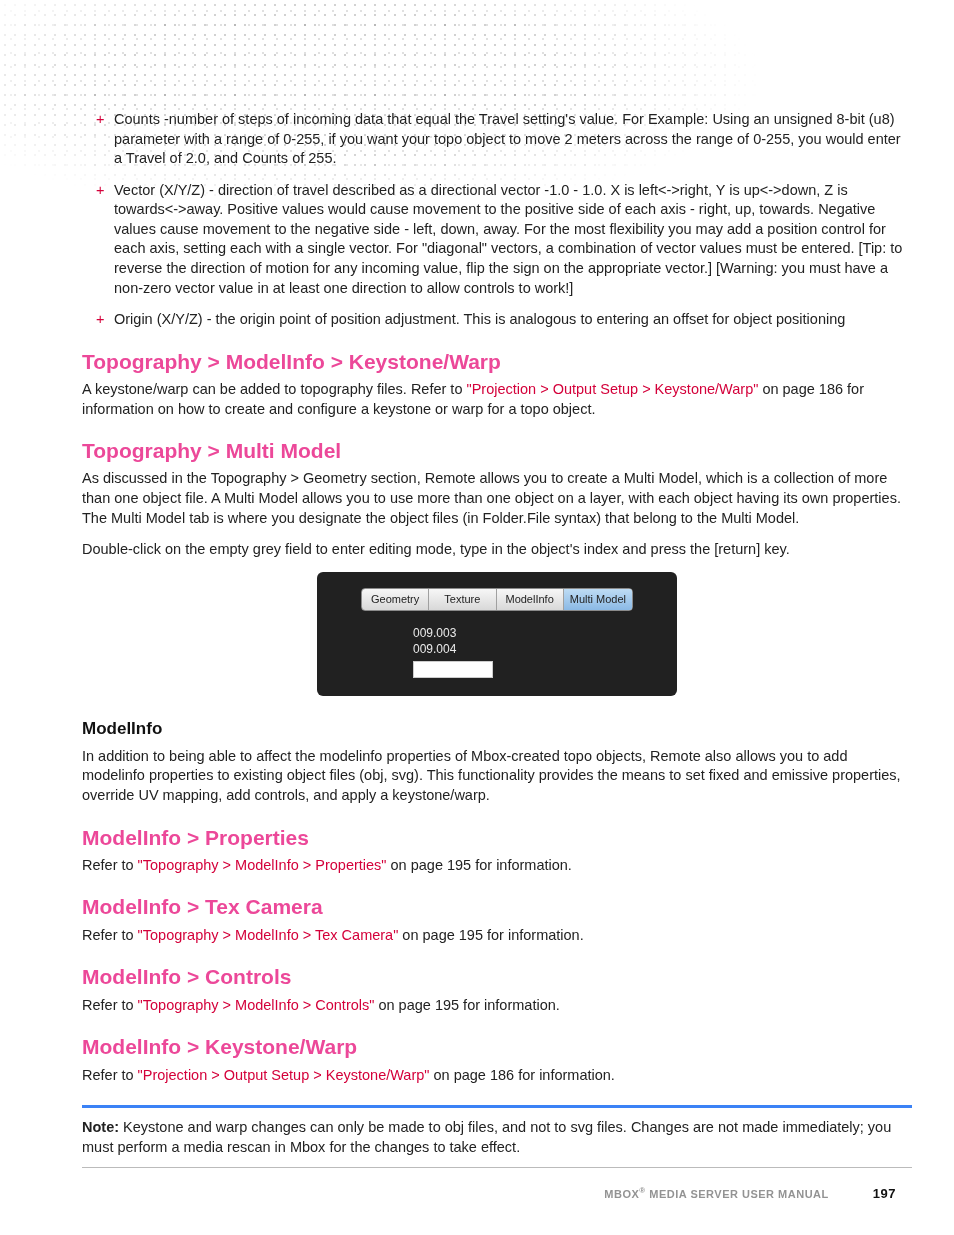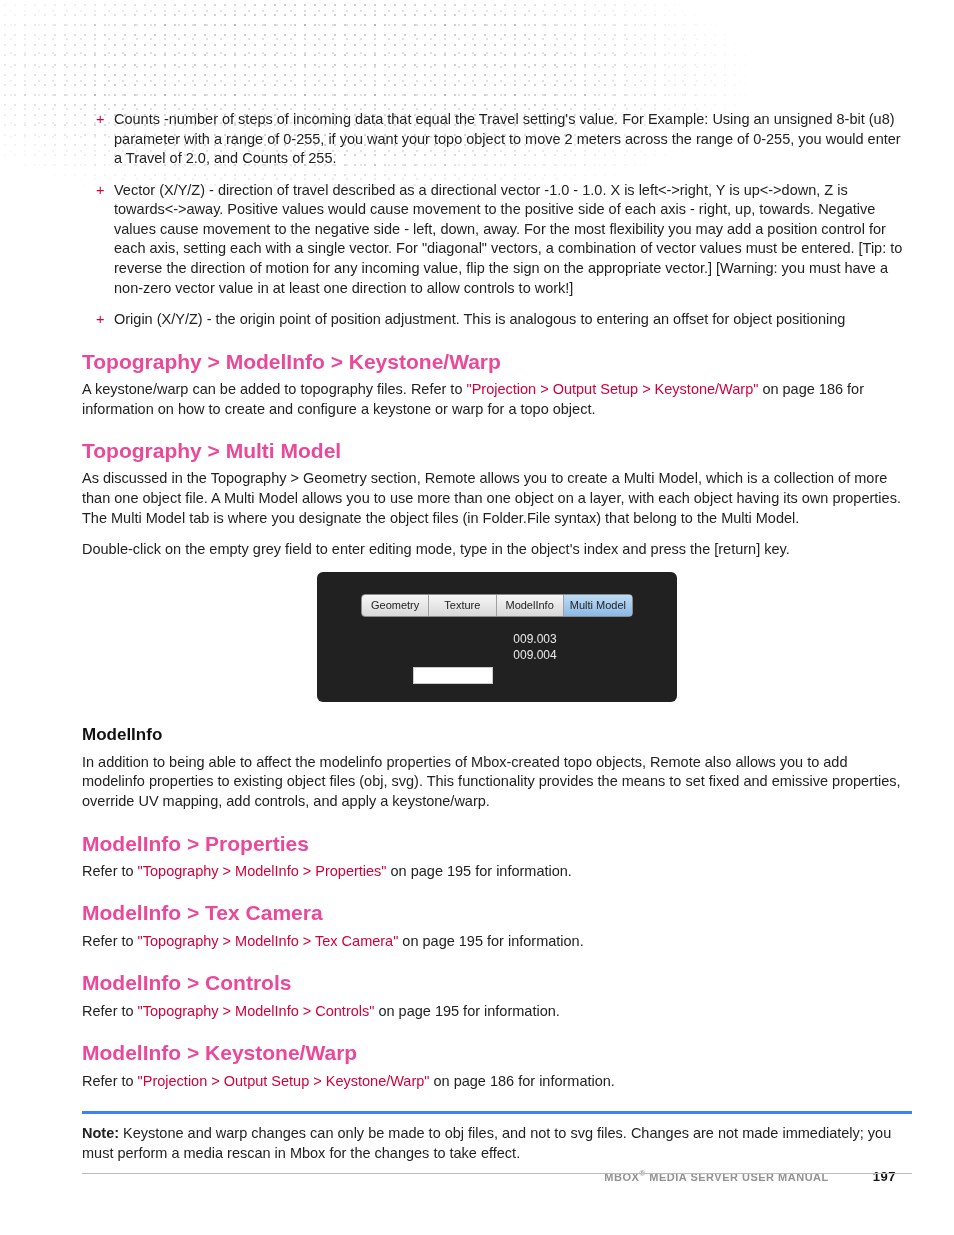--- a/index.html
+++ b/index.html
@@ -87,21 +87,21 @@
     width: 360px;
     margin: 12px auto 14px auto;
     background: #212121;
     border-radius: 6px;
     padding: 10px 20px 18px 20px;
     box-sizing: border-box;
   }
   .tabs {
     display: flex;
     width: 270px;
-    margin: 12px auto 14px auto;
+    margin: 6px auto 14px auto;
     background: linear-gradient(#f7f7f7, #d8d8d8);
     border: 1px solid #8a8a8a;
     border-radius: 4px;
     overflow: hidden;
     font-size: 11px;
     color: #222;
   }
   .tab {
     flex: 1;
     text-align: center;
@@ -110,36 +110,35 @@
     white-space: nowrap;
   }
   .tab:last-child { border-right: none; }
   .tab.selected {
     background: linear-gradient(#bedcf4, #8bb9e5);
   }
   .index-list {
     color: #eaeaea;
     font-size: 12px;
     margin-left: 76px;
-    text-align: center;
   }
   .index-list div {
     line-height: 1.35;
   }
   .edit-box {
     width: 78px;
     height: 15px;
     background: #fff;
     border: 1px solid #cccccc;
     margin-top: 4px;
   }
   
   .footer {
     position: absolute;
-    bottom: 51px;
+    bottom: 34px;
     right: 58px;
     font-family: "Helvetica Neue Condensed", "Arial Narrow", Arial, sans-serif;
     font-weight: 700;
     font-size: 11px;
     letter-spacing: 0.5px;
     color: #939393;
     display: flex;
     align-items: baseline;
     gap: 28px;
   }

